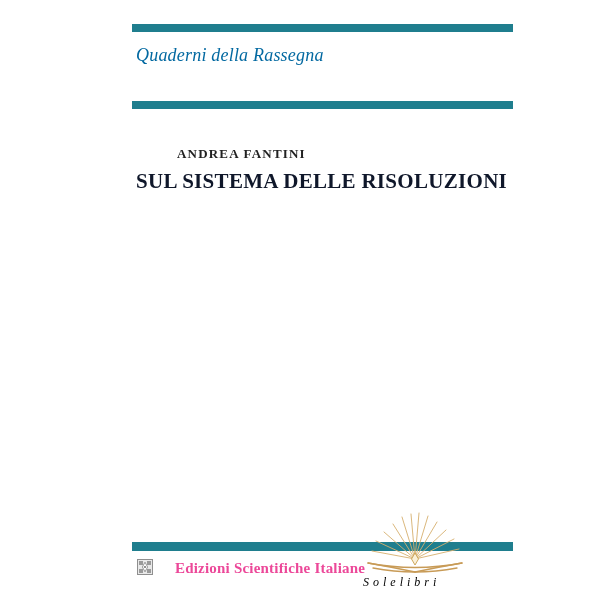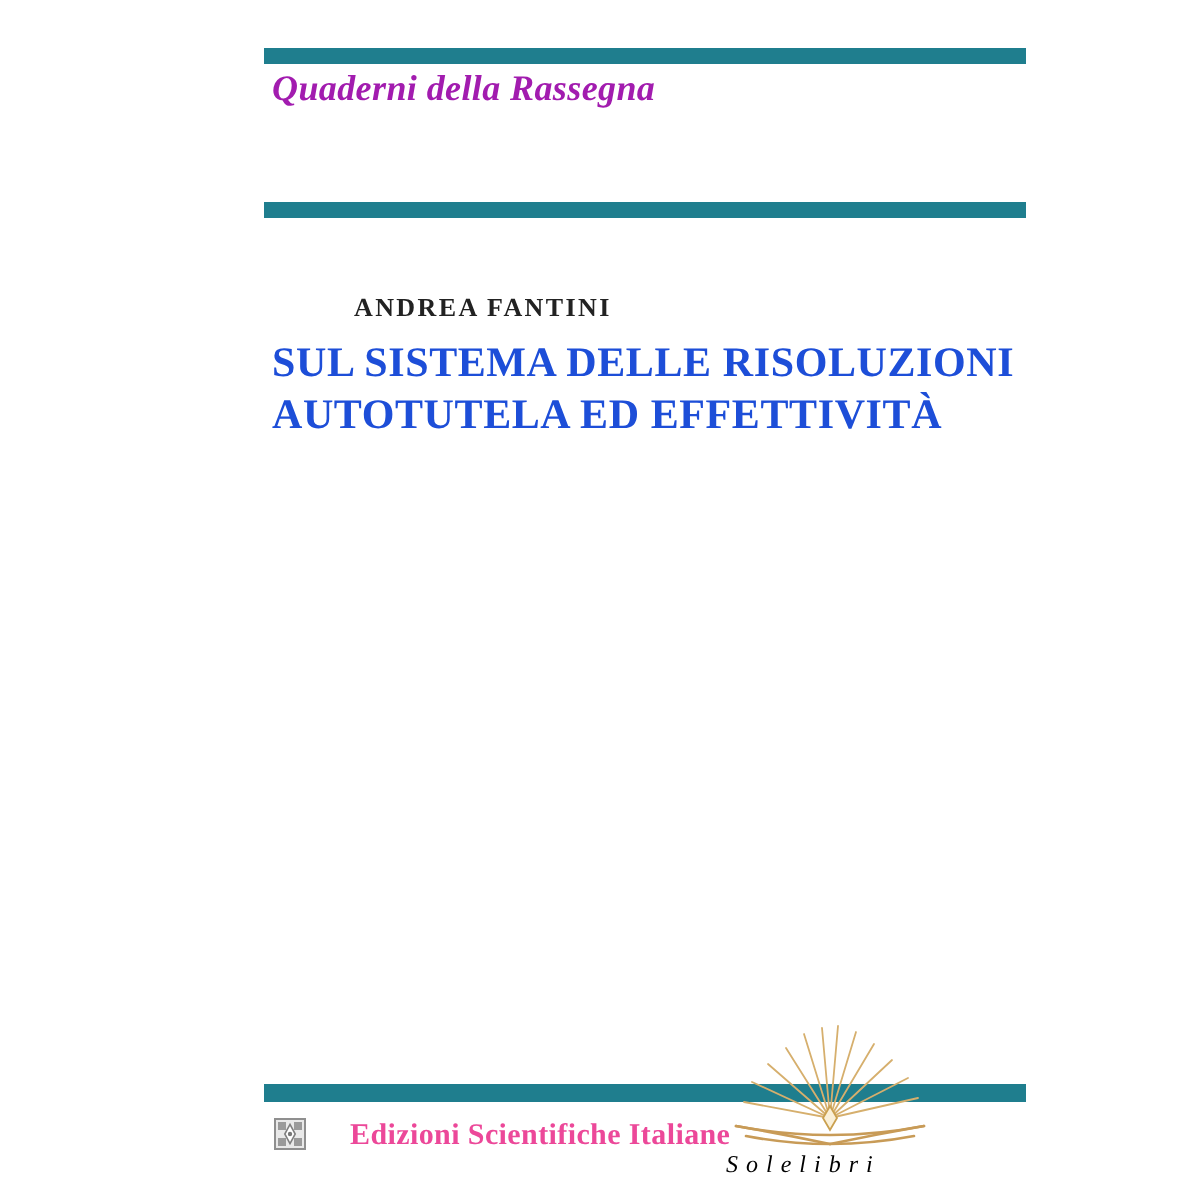--- a/index.html
+++ b/index.html
@@ -22,27 +22,27 @@
     height: 8px;
     background: #1f7e8e;
   }
   .rule.top    { top: 24px; }
   .rule.middle { top: 101px; }
   .rule.bottom { top: 542px; height: 9px; }
 
   .series-header {
     position: absolute;
     left: 136px;
-    top: 31px;
+    top: 42px;
     width: 380px;
     font-size: 18px;
     line-height: 26px;
-    font-weight: bold;
+    font-weight: normal;
     font-style: italic;
-    color: #a21caf;
+    color: #0369a1;
     letter-spacing: 0.2px;
   }
 
   .author {
     position: absolute;
     left: 137px;
     top: 146px;
     font-size: 13px;
     font-weight: bold;
     letter-spacing: 1.2px;
@@ -51,21 +51,21 @@
   }
 
   .book-title {
     position: absolute;
     left: 136px;
     top: 169px;
     width: 385px;
     font-size: 21px;
     line-height: 25.5px;
     font-weight: bold;
-    color: #1d4ed8;
+    color: #0f172a;
     letter-spacing: 0.3px;
   }
 
   .footer-logo-esi {
     position: absolute;
     left: 137px;
     top: 559px;
     width: 16px;
     height: 16px;
   }
@@ -110,21 +110,20 @@
   <div class="series-header">
     <div>Quaderni della Rassegna</div>
   </div>
 
   <div class="rule middle"></div>
 
   <div class="author">ANDREA FANTINI</div>
 
   <div class="book-title">
     <div>SUL SISTEMA DELLE RISOLUZIONI</div>
-    <div>AUTOTUTELA ED EFFETTIVITÀ</div>
   </div>
 
   <div class="rule bottom"></div>
 
   <svg class="footer-logo-esi" viewBox="0 0 16 16">
     <rect x="0.5" y="0.5" width="15" height="15" fill="#e9e9e9" stroke="#8f8f8f" stroke-width="1"></rect>
     <rect x="2" y="2" width="4" height="4" fill="#9a9a9a"></rect>
     <rect x="10" y="2" width="4" height="4" fill="#9a9a9a"></rect>
     <rect x="2" y="10" width="4" height="4" fill="#9a9a9a"></rect>
     <rect x="10" y="10" width="4" height="4" fill="#9a9a9a"></rect>

